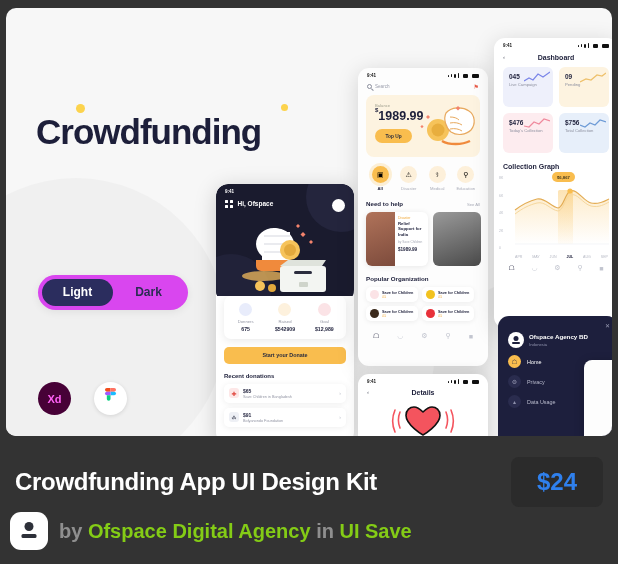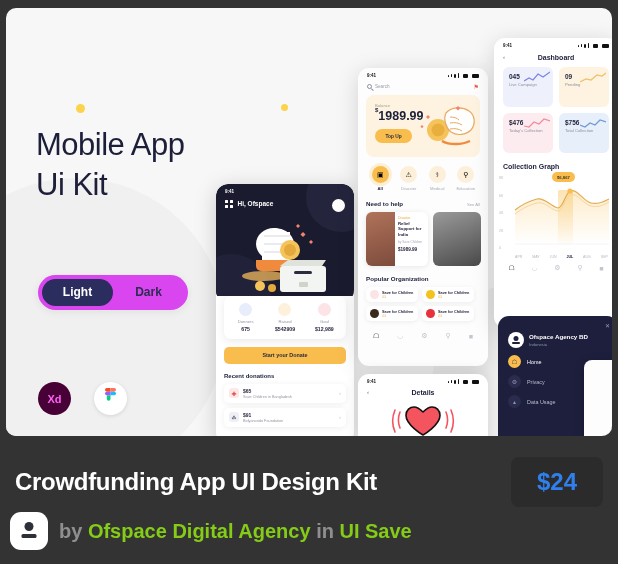--- a/index.html
+++ b/index.html
@@ -285,24 +285,21 @@
 
   <div class="preview">
     <div class="hero-bg-blob"></div>
     <div class="hero-bg-blob2"></div>
 
     <div class="dot d1"></div>
     <div class="dot d2"></div>
 
 
     <div class="headline">
-      <h2>
-        <span>Mobile App</span><br>
-        <span>Ui Kit</span>
-      </h2>
+      <h1>Crowdfunding</h1>
     </div>
 
     <div class="theme-toggle">
       <div class="theme-opt active">Light</div>
       <div class="theme-opt">Dark</div>
     </div>
 
     <div class="badges">
       <div class="badge-circle badge-xd">Xd</div>
       <div class="badge-circle badge-figma">

